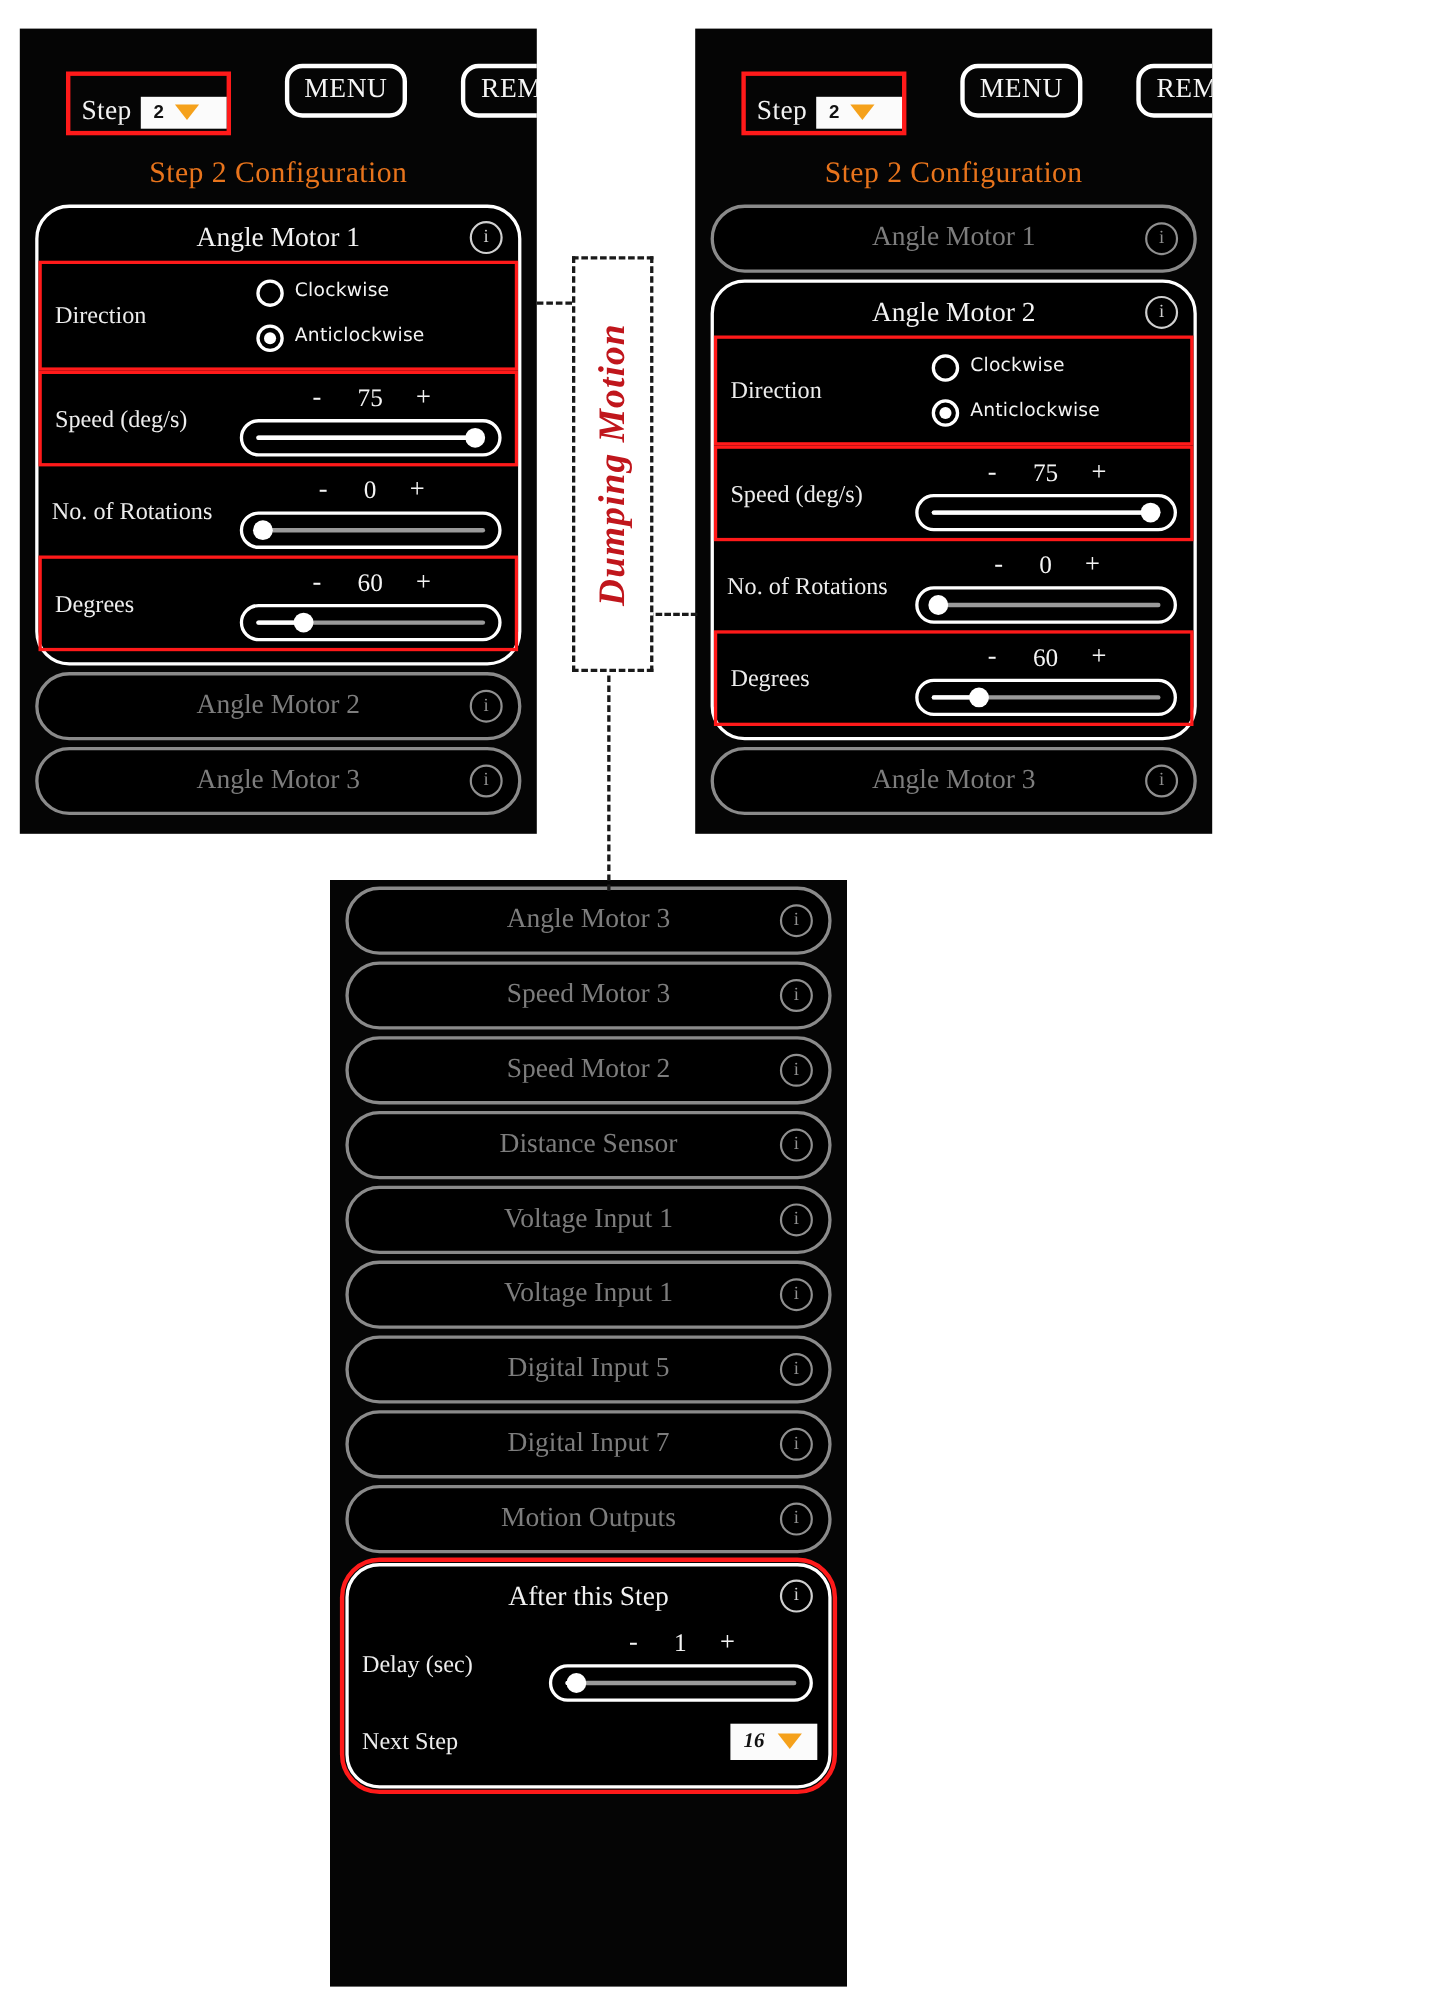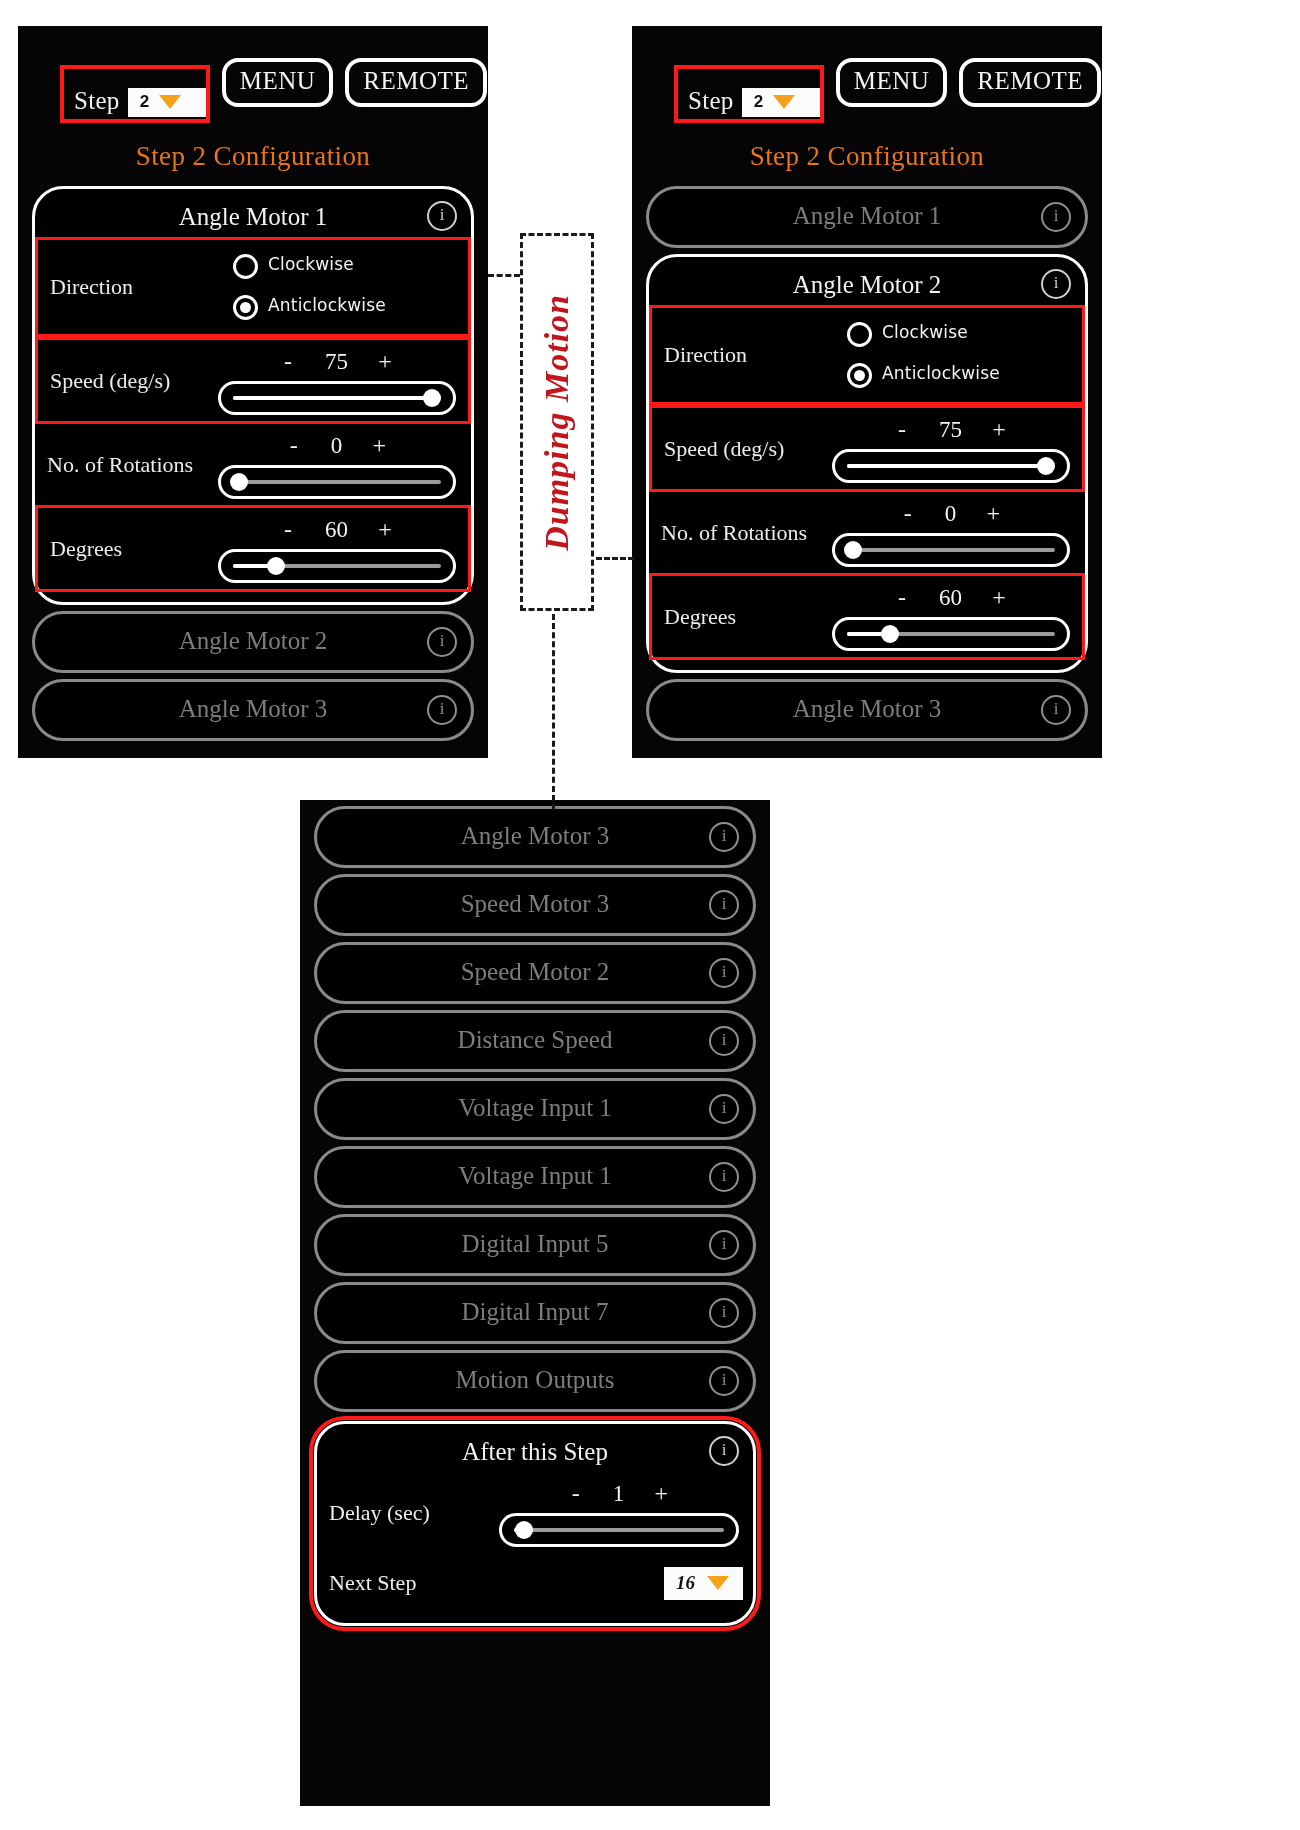--- a/index.html
+++ b/index.html
@@ -13,21 +13,21 @@
   
   .topbar{display:flex;align-items:center;gap:12px;padding:16px 0 0 42px;}
   .step-box{display:flex;align-items:center;border:4px solid #ff1a1a;background:#050505;padding:16px 0 0 8px;margin-top:23px;}
   .step-label{color:#f2f2f2;font-size:25px;padding:2px 8px 4px 2px;letter-spacing:.3px;}
   .step-select{background:#fbfbfb;display:flex;align-items:center;gap:10px;
                padding:4px 14px 5px 12px;min-width:52px;}
   .step-select .val{color:#111;font-size:17px;font-weight:700;font-family:"Liberation Sans",sans-serif;}
   .caret{width:0;height:0;border-left:11px solid transparent;border-right:11px solid transparent;
          border-top:14px solid #f5a11b;}
   .pill{border:4px solid #ffffff;border-radius:16px;color:#f5f5f5;font-size:25px;
-        padding:5px 14px 8px;letter-spacing:.5px;white-space:nowrap;}
+        padding:5px 14px 8px;letter-spacing:.5px;white-space:nowrap;margin-left:37px;}
 
   .cfg-title{text-align:center;color:#e8741c;font-size:27px;margin:18px 0 14px;letter-spacing:.4px;}
 
   
   .card{position:relative;margin:0 14px 6px;border:3px solid #ffffff;border-radius:31px;
         background:#000;padding:6px 0 10px;}
   .card.collapsed{border-color:#8a8a8a;padding:0;}
   .card-head{position:relative;text-align:center;color:#f2f2f2;font-size:25px;padding:8px 0 6px;}
   .card.collapsed .card-head{color:#7d7d7d;padding:13px 0 15px;}
   .info{position:absolute;right:14px;top:50%;transform:translateY(-50%);
@@ -305,21 +305,21 @@
       </div>
     </div>
     <div class="card collapsed">
       <div class="card-head">
         <span>Speed Motor 2</span>
         <span class="info">i</span>
       </div>
     </div>
     <div class="card collapsed">
       <div class="card-head">
-        <span>Distance Speed</span>
+        <span>Distance Sensor</span>
         <span class="info">i</span>
       </div>
     </div>
     <div class="card collapsed">
       <div class="card-head">
         <span>Voltage Input 1</span>
         <span class="info">i</span>
       </div>
     </div>
     <div class="card collapsed">

